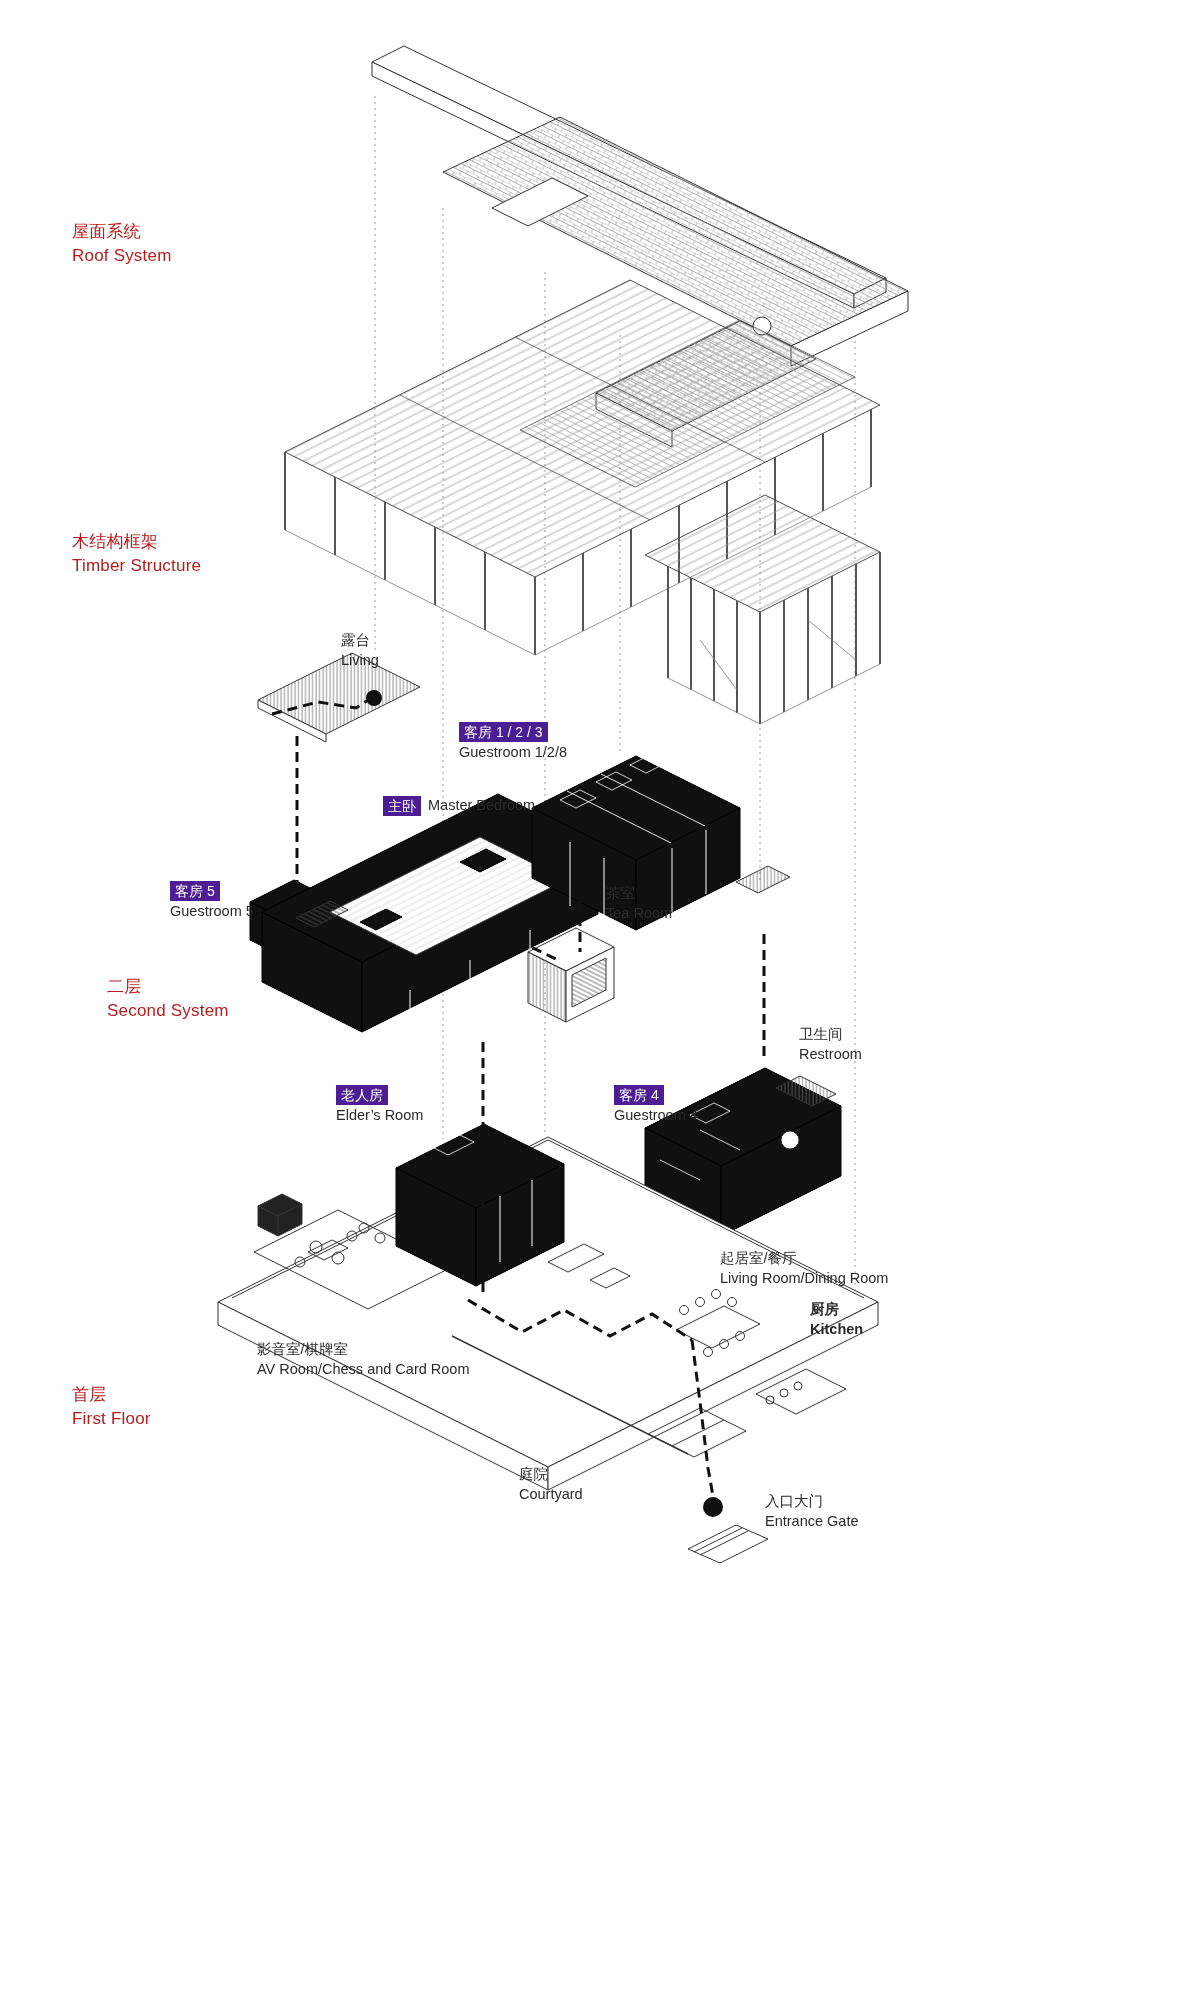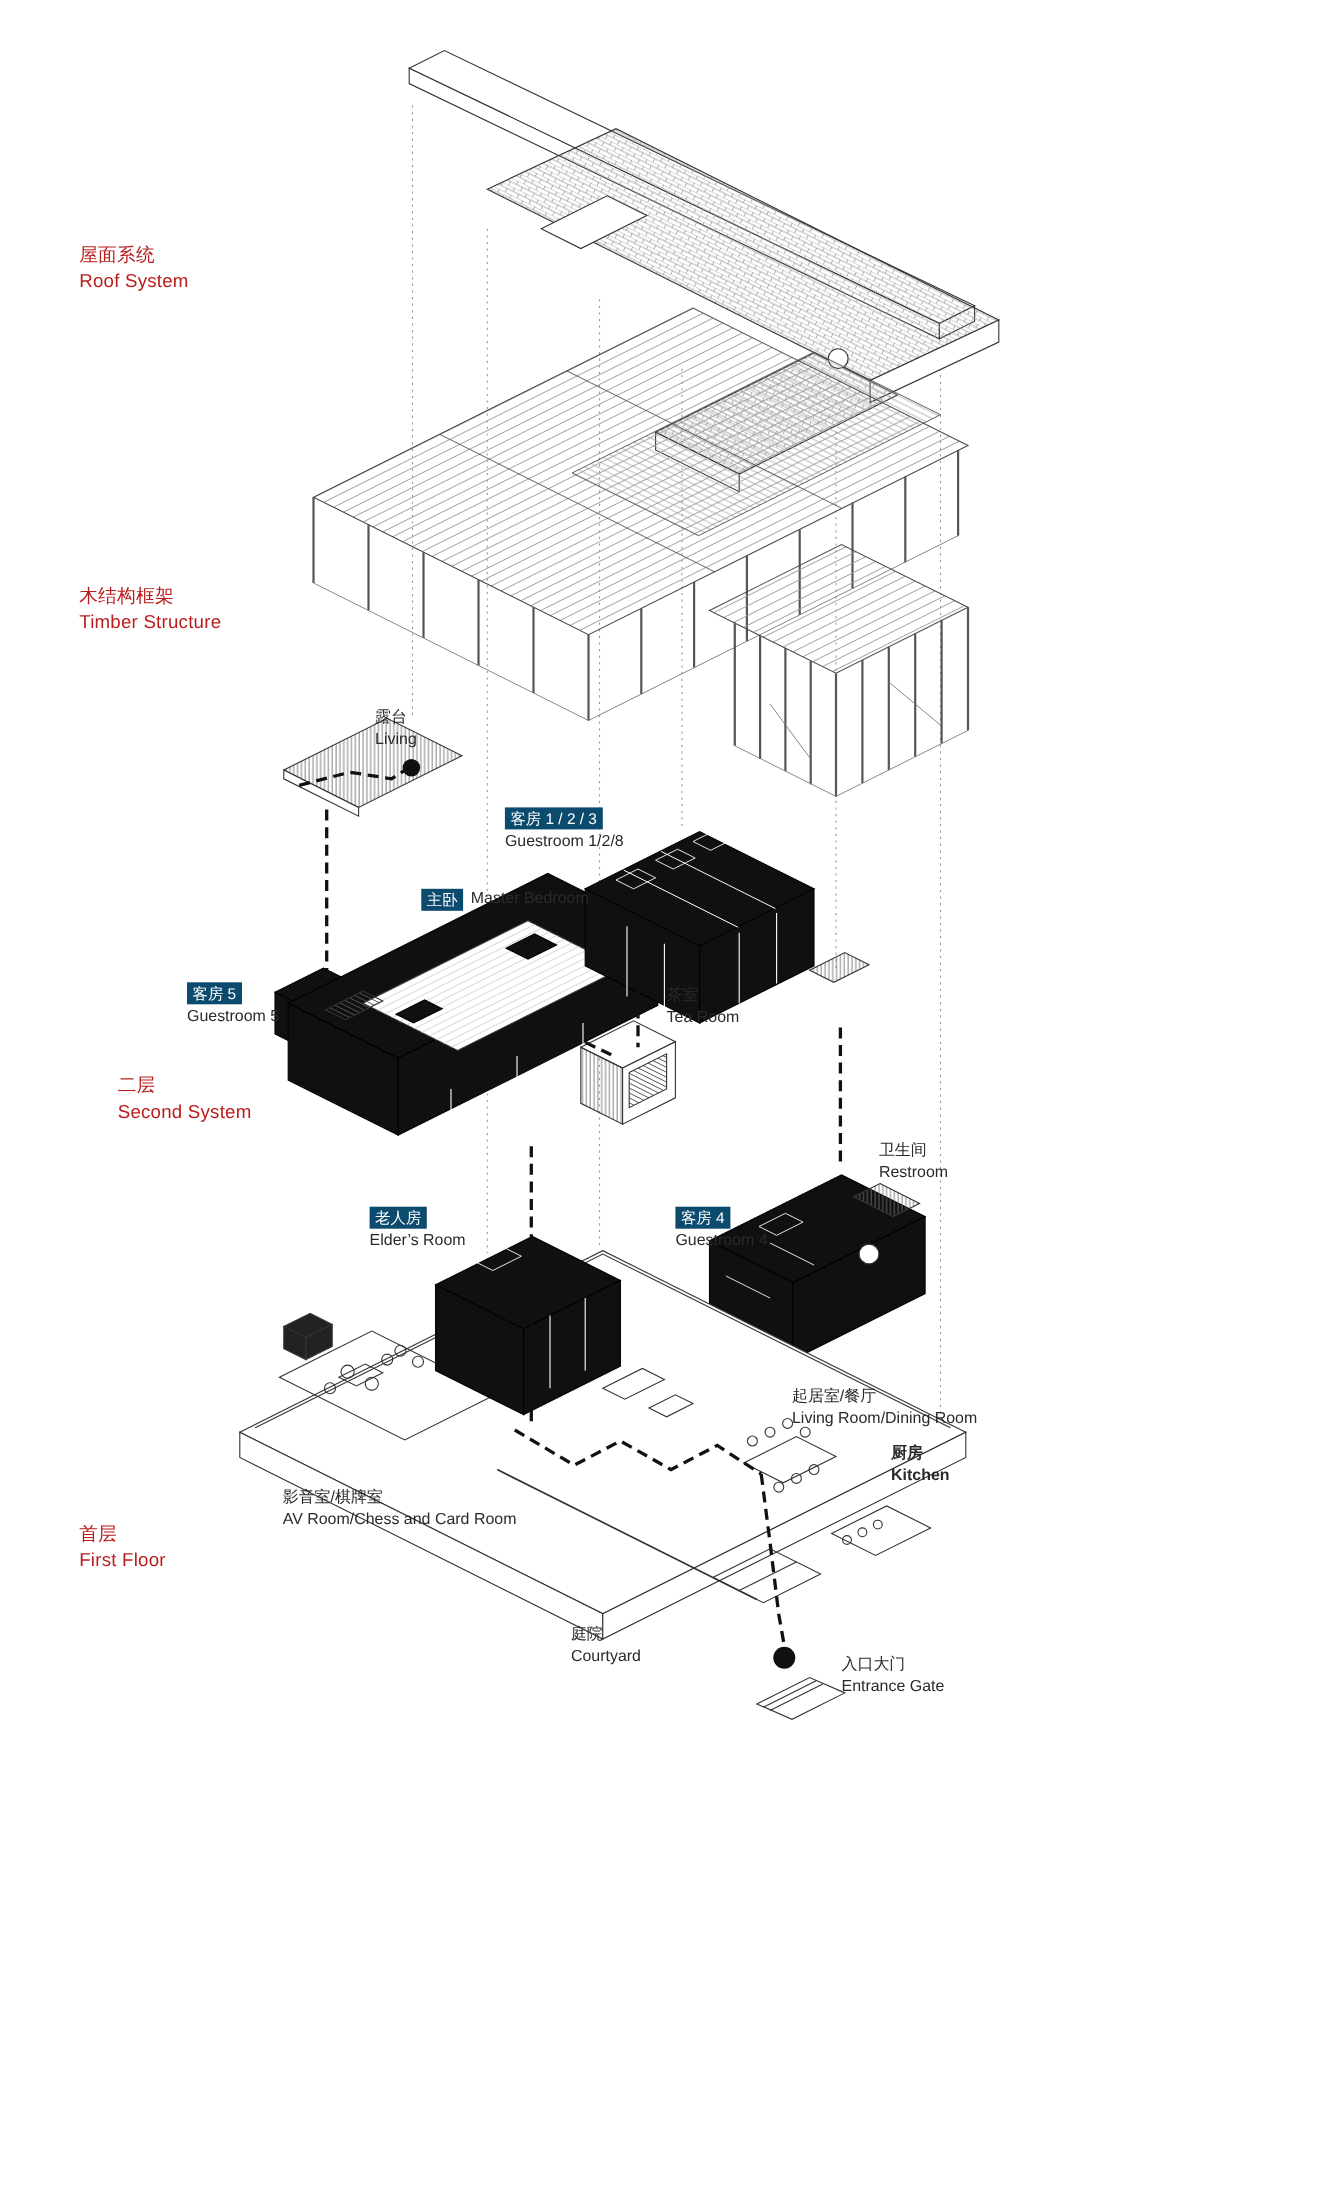--- a/index.html
+++ b/index.html
@@ -4,24 +4,24 @@
 <style>
   html,body{margin:0;padding:0;background:#fff;}
   .canvas{
     position:relative;width:1200px;height:2003px;background:#fff;
     font-family:"Liberation Sans","DejaVu Sans",sans-serif;overflow:hidden;
   }
   .canvas svg{position:absolute;left:0;top:0;}
   .layer-label{position:absolute;font-size:17px;color:#b91c1c;line-height:1.4;letter-spacing:.2px;}
   .layer-label .zh{display:block;}
   .layer-label .en{display:block;}
-  .anno{position:absolute;font-size:14.5px;color:#2a2a2a;line-height:1.32;margin-top:12px;}
+  .anno{position:absolute;font-size:14.5px;color:#2a2a2a;line-height:1.32;}
   .anno .zh{display:block;}
   .anno .en{display:block;margin-top:1px;}
-  .chip{display:inline-block;background:#0c4a6e;color:#fff;padding:0 5px;line-height:20px;font-size:14px;}
+  .chip{display:inline-block;background:#4c1d95;color:#fff;padding:0 5px;line-height:20px;font-size:14px;}
   .row{display:flex;align-items:center;gap:7px;padding-left:39px;}
   .row .en{display:inline;margin-top:0;}
 </style>
 </head>
 <body>
 
 <div class="canvas">
 
   <svg width="1200" height="2003" viewBox="0 0 1200 2003">
     <defs>

